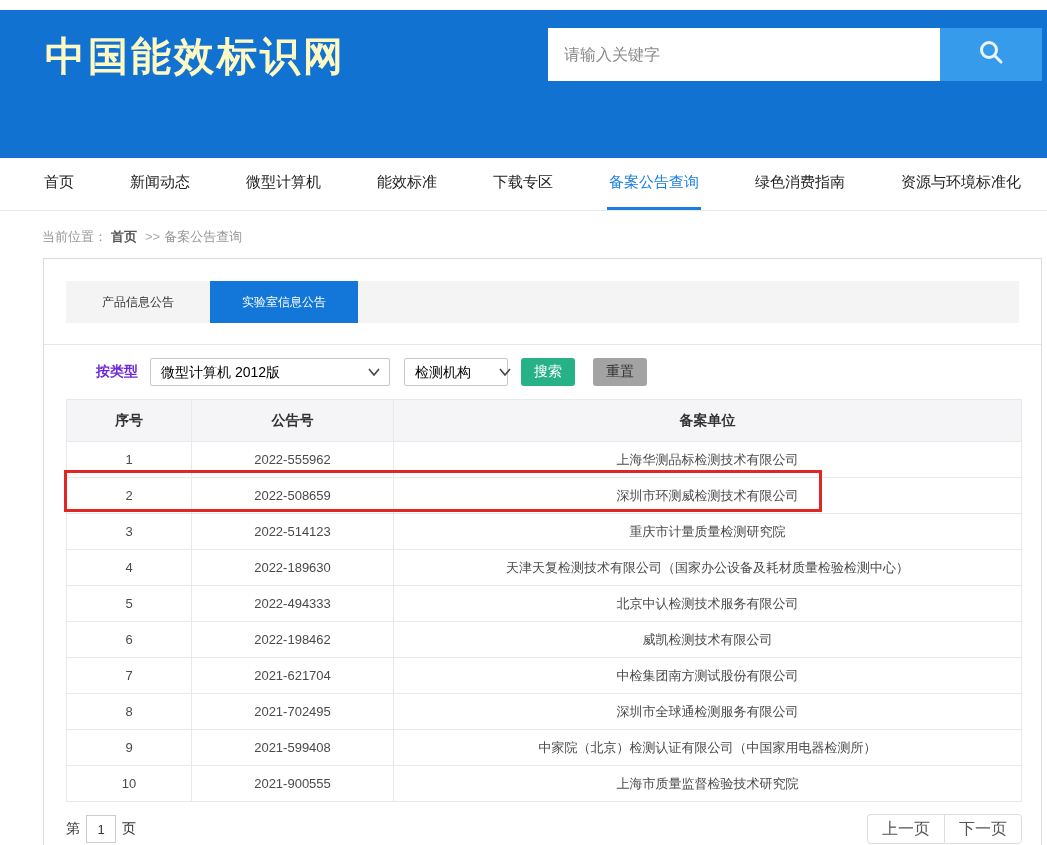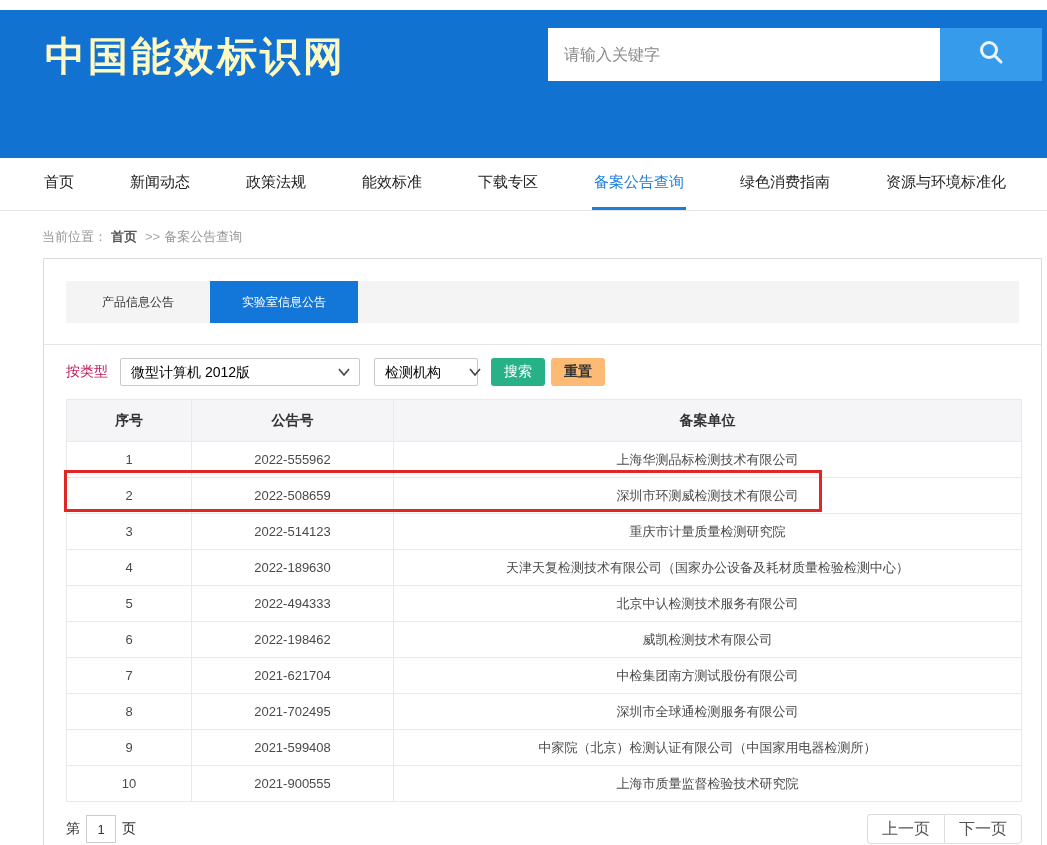--- a/index.html
+++ b/index.html
@@ -68,41 +68,41 @@
   .tab.t1 { padding:0 36px; }
   .tab.active { background:#1277d8; color:#fff; }
 
   .section-divider {
     border:none; border-top:1px solid #e7e7e7;
     margin:21px -22px 0 -22px;
   }
 
   
   .filter-row { display:flex; align-items:center; margin-top:13px; }
-  .filter-label { font-size:14px; font-weight:normal; color:#be185d; margin-right:12px; }
+  .filter-label { font-size:14px; font-weight:bold; color:#6d28d9; margin-right:12px;margin-left:30px; }
   .select-wrap { position:relative; display:inline-block; }
   .select-wrap select {
     appearance:none; -webkit-appearance:none;
     height:28px; border:1px solid #c8c8c8; background:#fff; border-radius:2px;
     font-size:14px; color:#000000; padding:0 26px 0 10px; outline:none; cursor:pointer;
     font-family:"Liberation Sans","DejaVu Sans",sans-serif;
   }
   .select-wrap.w-type select { width:240px; }
   .select-wrap.w-agency select { width:104px; margin-left:14px; }
   .select-wrap .caret {
     position:absolute; right:9px; top:7px; pointer-events:none;
   }
   .select-wrap.w-agency .caret { right:-4px; }
   .btn {
     height:28px; padding:0 13px; border:none; border-radius:3px;
     font-size:14px; cursor:pointer; margin-left:13px;
     font-family:"Liberation Sans","DejaVu Sans",sans-serif;
   }
   .btn-search { background:#27b187; color:#fff; }
-  .btn-reset { background:#fdba74; color:#333; margin-left:6px;font-weight:bold; }
+  .btn-reset { background:#a3a3a3; color:#333; margin-left:18px; }
 
   
   .table-wrap { position:relative; margin-top:13px; }
   table.data-table { width:956px; border-collapse:collapse; table-layout:fixed; }
   .data-table th, .data-table td {
     border:1px solid #e9e9e9; text-align:center; overflow:hidden; white-space:nowrap;
   }
   .data-table th {
     height:42px; background:#f5f5f7; font-size:14px; font-weight:bold; color:#333;
   }
@@ -150,21 +150,21 @@
           <line x1="18.5" y1="17.5" x2="25" y2="24" stroke="#eef4fb" stroke-width="3" stroke-linecap="round"></line>
         </svg>
       </span>
     </button>
   </div>
 </header>
 
 <nav class="main-nav" id="main-nav">
     <div class="nav-item">首页</div>
     <div class="nav-item">新闻动态</div>
-    <div class="nav-item">政策法规</div>
+    <div class="nav-item">微型计算机</div>
     <div class="nav-item">能效标准</div>
     <div class="nav-item">下载专区</div>
     <div class="nav-item active">备案公告查询</div>
     <div class="nav-item">绿色消费指南</div>
     <div class="nav-item">资源与环境标准化</div>
   </nav>
 
 <div class="breadcrumb">
   <span>当前位置：</span><span class="bc-home">首页</span><span class="bc-sep">&gt;&gt;</span><span>备案公告查询</span>
 </div>

